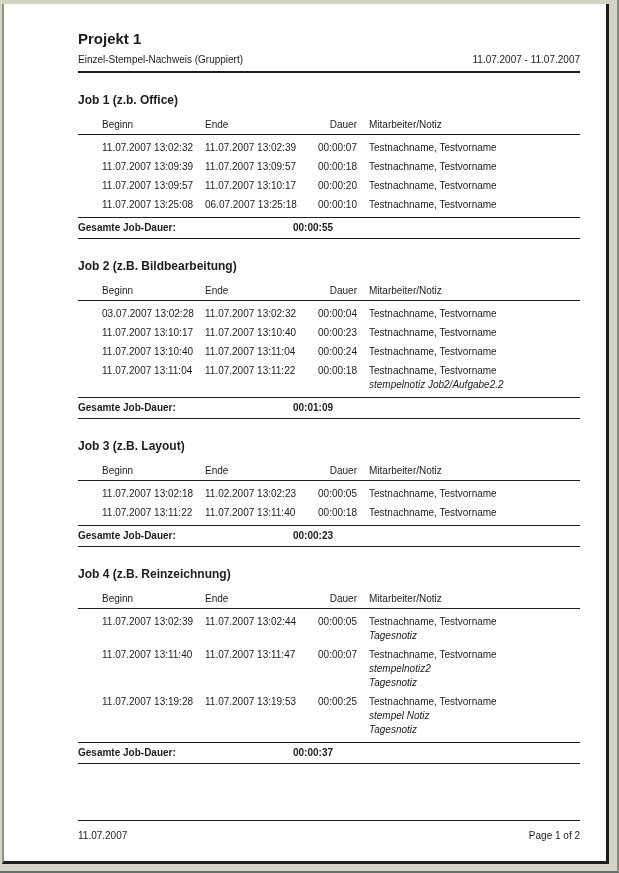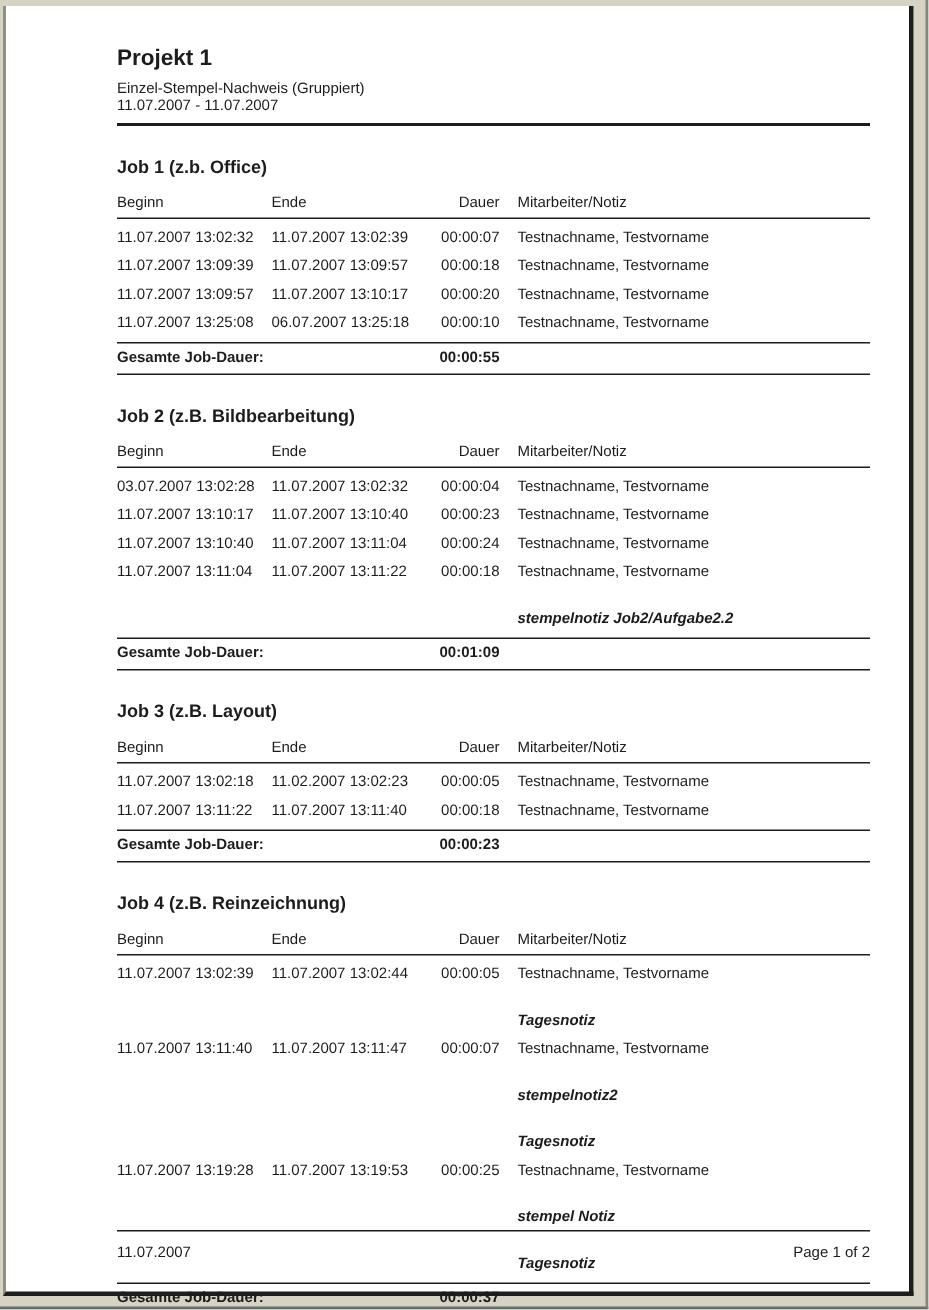--- a/index.html
+++ b/index.html
@@ -26,36 +26,35 @@
     border-right: 3px solid #1e1e1e;
     border-bottom: 3px solid #1e1e1e;
   }
   .content { padding: 26px 26px 0 74px; }
 
   .title { font-size: 15px; font-weight: bold; margin: 0 0 7px 0; }
   .subhead-row {
     display: flex; justify-content: space-between;
     font-size: 10px; padding-bottom: 6px;
     border-bottom: 2px solid #1c1c1c;
-    flex-direction: column;
   }
 
   .job { margin-top: 20px; }
   .job-title { font-size: 12px; font-weight: bold; margin: 0 0 12px 0; }
   .thead {
     display: flex; font-size: 10px;
     padding-bottom: 4px; border-bottom: 1px solid #1c1c1c;
   }
   .rows { padding-top: 6px; }
   .row { display: flex; font-size: 10px; line-height: 13px; margin-bottom: 6px; }
-  .c1 { width: 103px; }
+  .c1 { width: 103px; margin-left: 24px; }
   .c2 { width: 100px; }
   .c3 { width: 52px; text-align: right; }
   .c4 { flex: 1; margin-left: 12px; }
-  .note { font-style: italic; margin-top: 18px; font-weight: bold; }
+  .note { font-style: italic; margin-top: 1px; }
   .totalbar {
     display: flex; font-size: 10px; font-weight: bold;
     border-top: 1px solid #1c1c1c; border-bottom: 1px solid #1c1c1c;
     padding: 4px 0 5px 0;
   }
   .totalbar .label { width: 203px; }
   .totalbar .value { width: 52px; text-align: right; }
 
   .footer {
     position: absolute; left: 74px; right: 26px; top: 816px;

